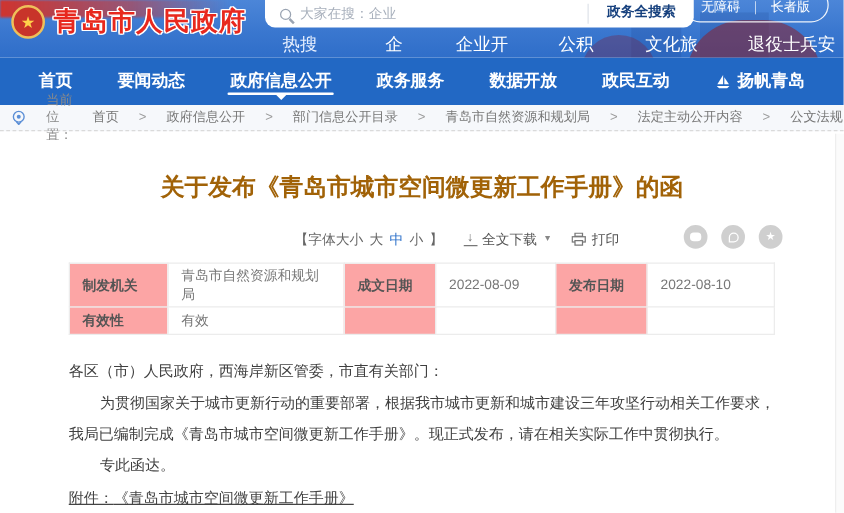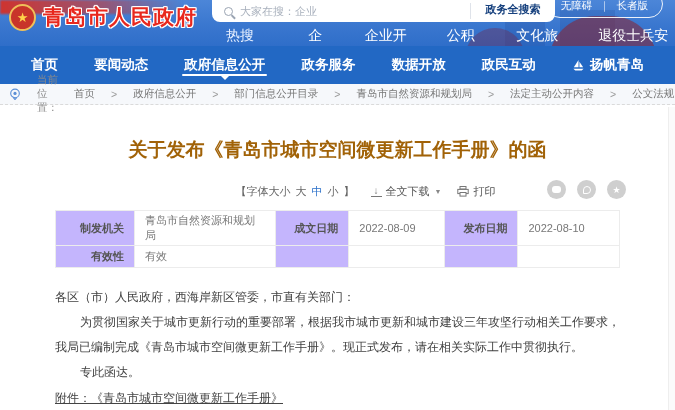--- a/index.html
+++ b/index.html
@@ -88,21 +88,21 @@
     display:flex; align-items:center; justify-content:center; cursor:pointer;
     color:#fff; font-size:9px; }
   .bubble { width:9px; height:7px; background:#fff; border-radius:3px; position:relative; }
   .bubble::after { content:''; position:absolute; left:2px; bottom:-2px;
     border:2px solid transparent; border-top-color:#fff; }
   .ring { width:8px; height:8px; border:1.5px solid #fff; border-radius:50% 50% 50% 0; }
 
   
   .meta-table { width:100%; margin-top:11px; border-collapse:collapse; font-size:11px; }
   .meta-table td { border:1px solid #ececec; height:22px; padding:2px 10px; }
-  td.mlabel { background:#c4b5fd; color:#555; font-weight:bold; text-align:right; white-space:nowrap; }
+  td.mlabel { background:#fca5a5; color:#555; font-weight:bold; text-align:left; white-space:nowrap; }
   td.mvalue { color:#777; background:#fff; }
 
   
   .body-text { margin-top:17px; font-size:12px; color:#3f3f3f; line-height:25px; }
   .p-indent { text-indent:25px; }
   .attach-line { margin-top:1px; text-decoration:underline; color:#444; cursor:pointer;
     display:inline-block; }
 
   .page-scrollbar { position:fixed; right:0; top:107px; width:7px; height:303px;
     background:#fbfbfb; border-left:1px solid #eee; }

